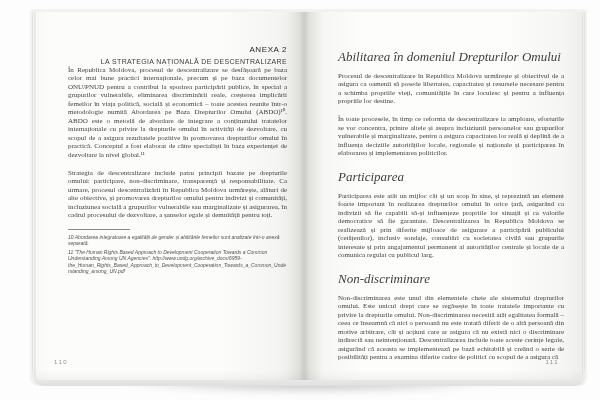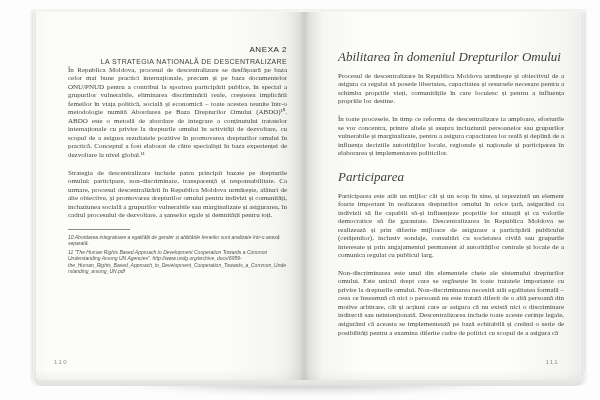--- a/index.html
+++ b/index.html
@@ -65,24 +65,25 @@
         <div class="footnote-rule"></div>
         <p class="footnote">10 Abordarea integratoare a egalității de gender și abilitările femeilor sunt analizate într-o anexă separată.</p>
         <p class="footnote">11 "The Human Rights Based Approach to Development Cooperation Towards a Common Understanding Among UN Agencies". http://www.undg.org/archive_docs/6959-the_Human_Rights_Based_Approach_to_Development_Cooperation_Towards_a_Common_Understanding_among_UN.pdf</p>
       </div>
       <div class="page-number pn-left">110</div>
     </div>
 
     <div class="page page-right">
       <div class="rp-content">
         <h2 class="section-heading first">Abilitarea în domeniul Drepturilor Omului</h2>
-        <p class="body">Procesul de descentralizare în Republica Moldova urmărește și obiectivul de a asigura ca regulat să posede libertatea, capacitatea și resursele necesare pentru a schimba propriile vieți, comunitățile în care locuiesc și pentru a influența propriile lor destine.</p>
+        <p class="body">Procesul de descentralizare în Republica Moldova urmărește și obiectivul de a asigura ca oamenii să posede libertatea, capacitatea și resursele necesare pentru a schimba propriile vieți, comunitățile în care locuiesc și pentru a influența propriile lor destine.</p>
         <p class="body">În toate procesele, în timp ce reforma de descentralizare ia amploare, eforturile se vor concentra, printre altele și asupra incluziunii persoanelor sau grupurilor vulnerabile și marginalizate, pentru a asigura capacitatea lor reală și deplină de a influența deciziile autorităților locale, regionale și naționale și participarea în elaborarea și implementarea politicilor.</p>
         <h2 class="section-heading">Participarea</h2>
         <p class="body">Participarea este atât un mijloc cât și un scop în sine, și reprezintă un element foarte important în realizarea drepturilor omului în orice țară, asigurând ca indivizii să fie capabili să-și influențeze propriile lor situații și ca valorile democratice să fie garantate. Descentralizarea în Republica Moldova se realizează și prin diferite mijloace de asigurare a participării publicului (cetățenilor), inclusiv sondaje, consultări cu societatea civilă sau grupurile interesate și prin angajamentul permanent al autorităților centrale și locale de a comunica regulat cu publicul larg.</p>
+        <h2 class="section-heading">Non-discriminare</h2>
         <p class="body">Non-discriminarea este unul din elementele cheie ale sistemului drepturilor omului. Este unicul drept care se regăsește în toate tratatele importante cu privire la drepturile omului. Non-discriminarea necesită atât egalitatea formală – ceea ce înseamnă că nici o persoană nu este tratată diferit de o altă persoană din motive arbitrare, cât și acțiuni care ar asigura că nu există nici o discriminare indirectă sau neintenționată. Descentralizarea include toate aceste cerințe legale, asigurând că aceasta se implementează pe bază echitabilă și creând o serie de posibilități pentru a examina diferite cadre de politici cu scopul de a asigura că</p>
       </div>
       <div class="page-number pn-right">111</div>
     </div>
 
     <div class="spine"></div>
     <div class="bottom-shade"></div>
   </div>
 </div>
 

